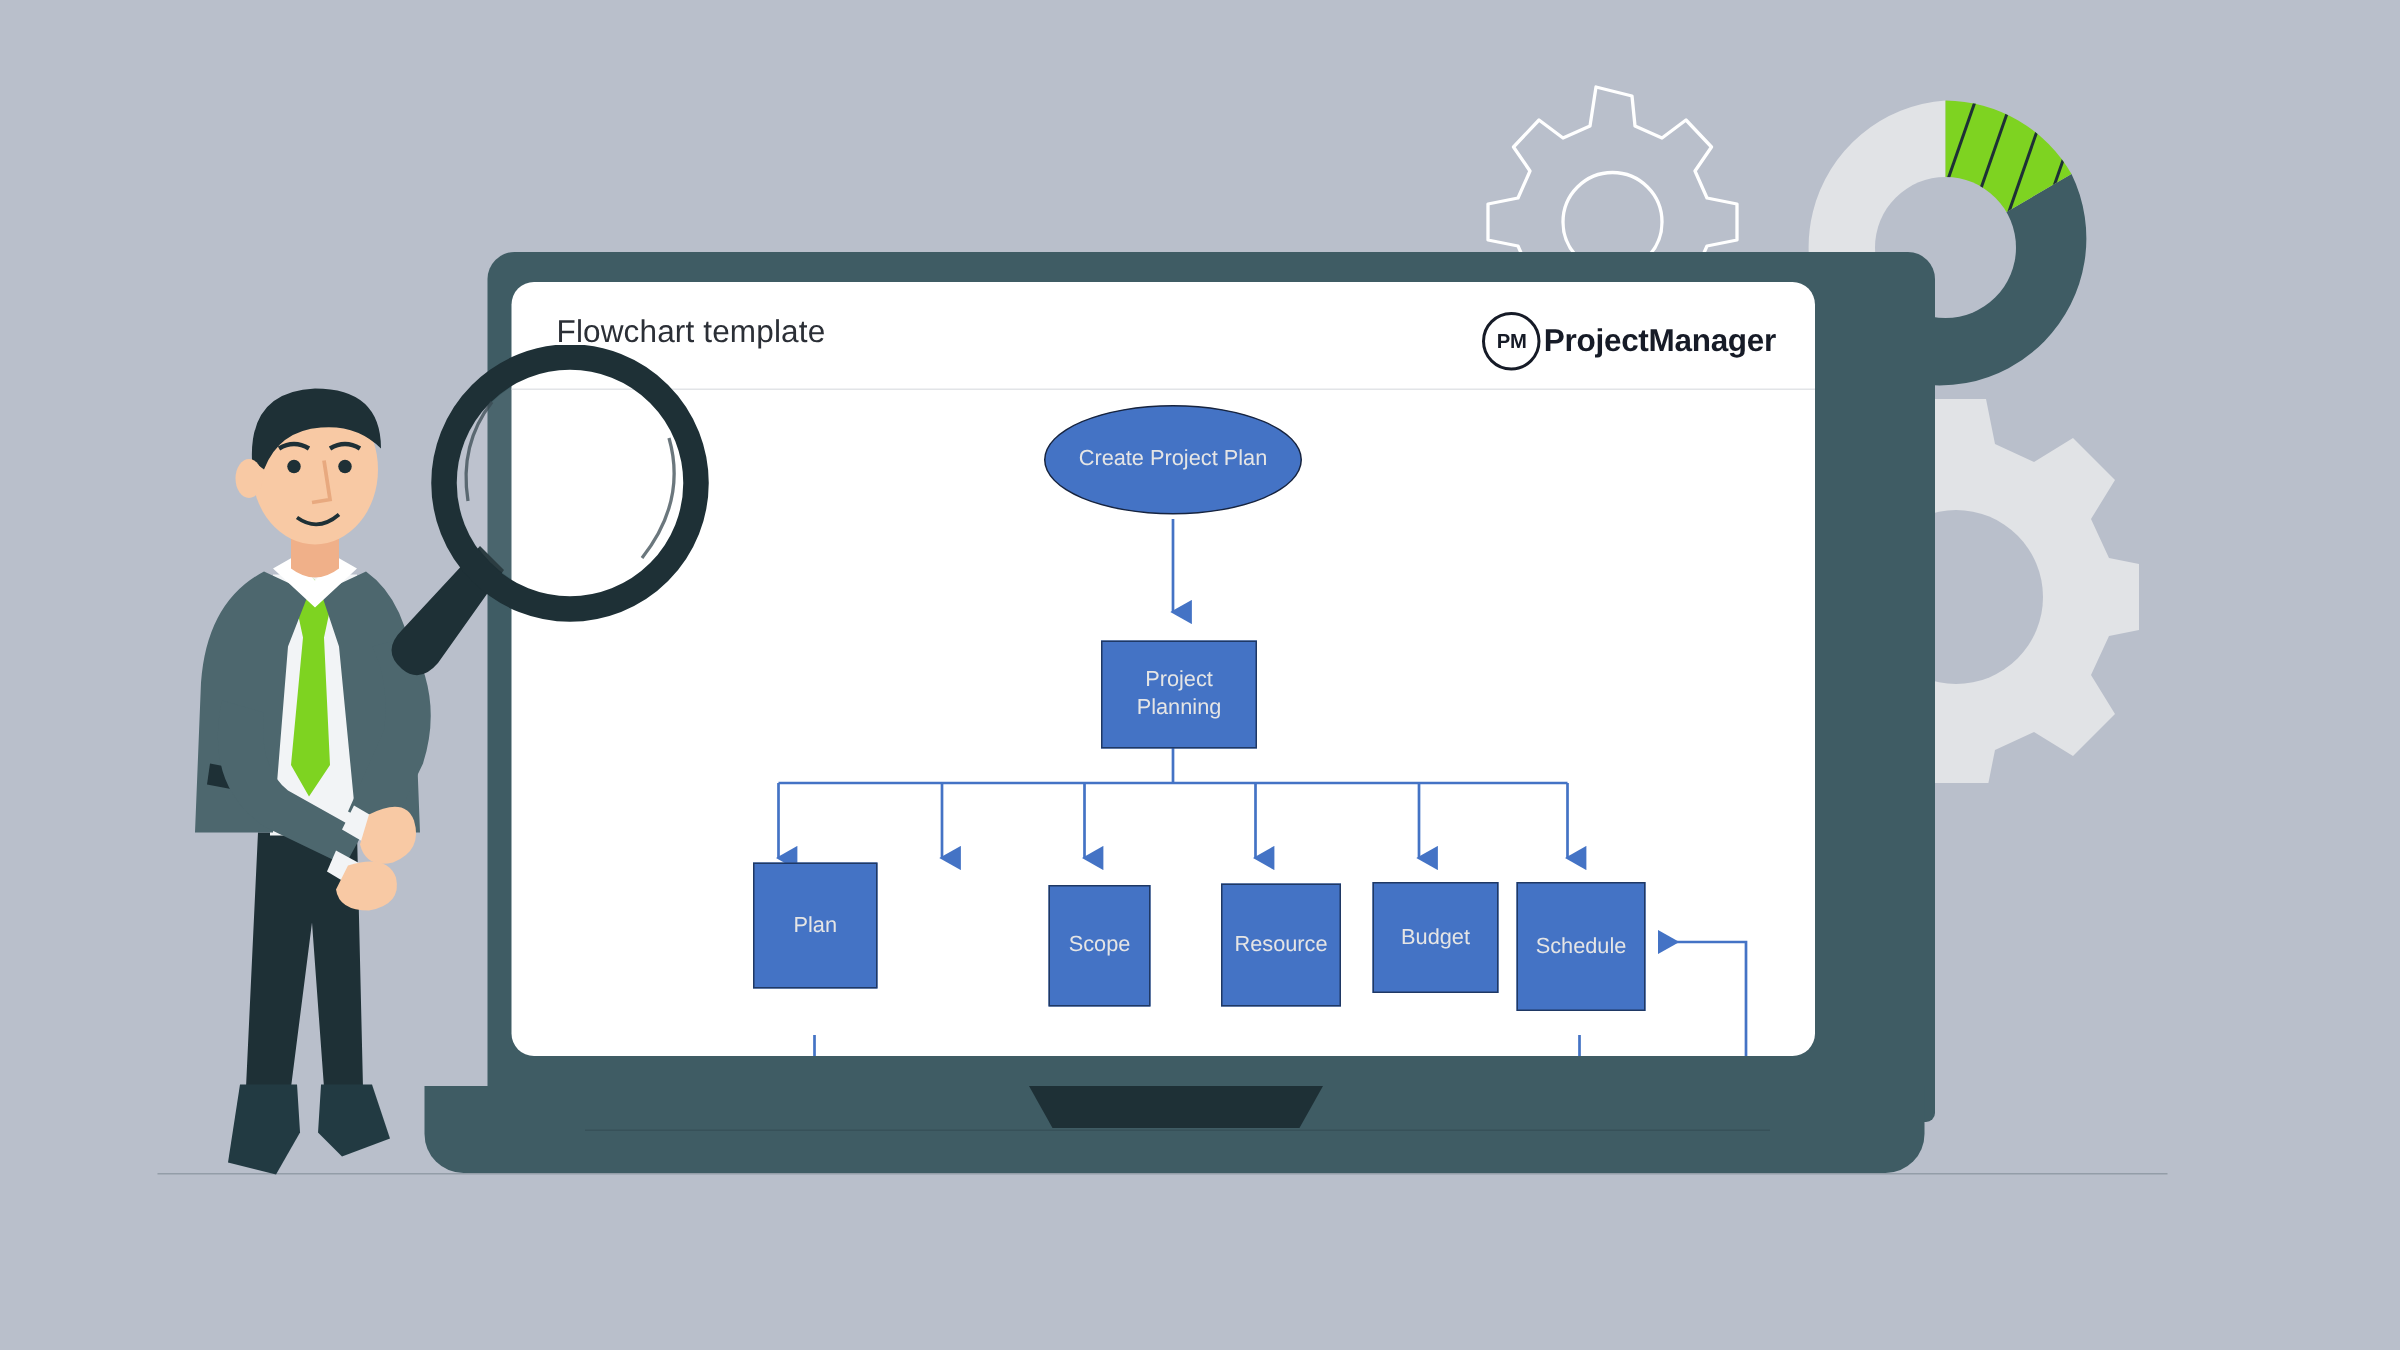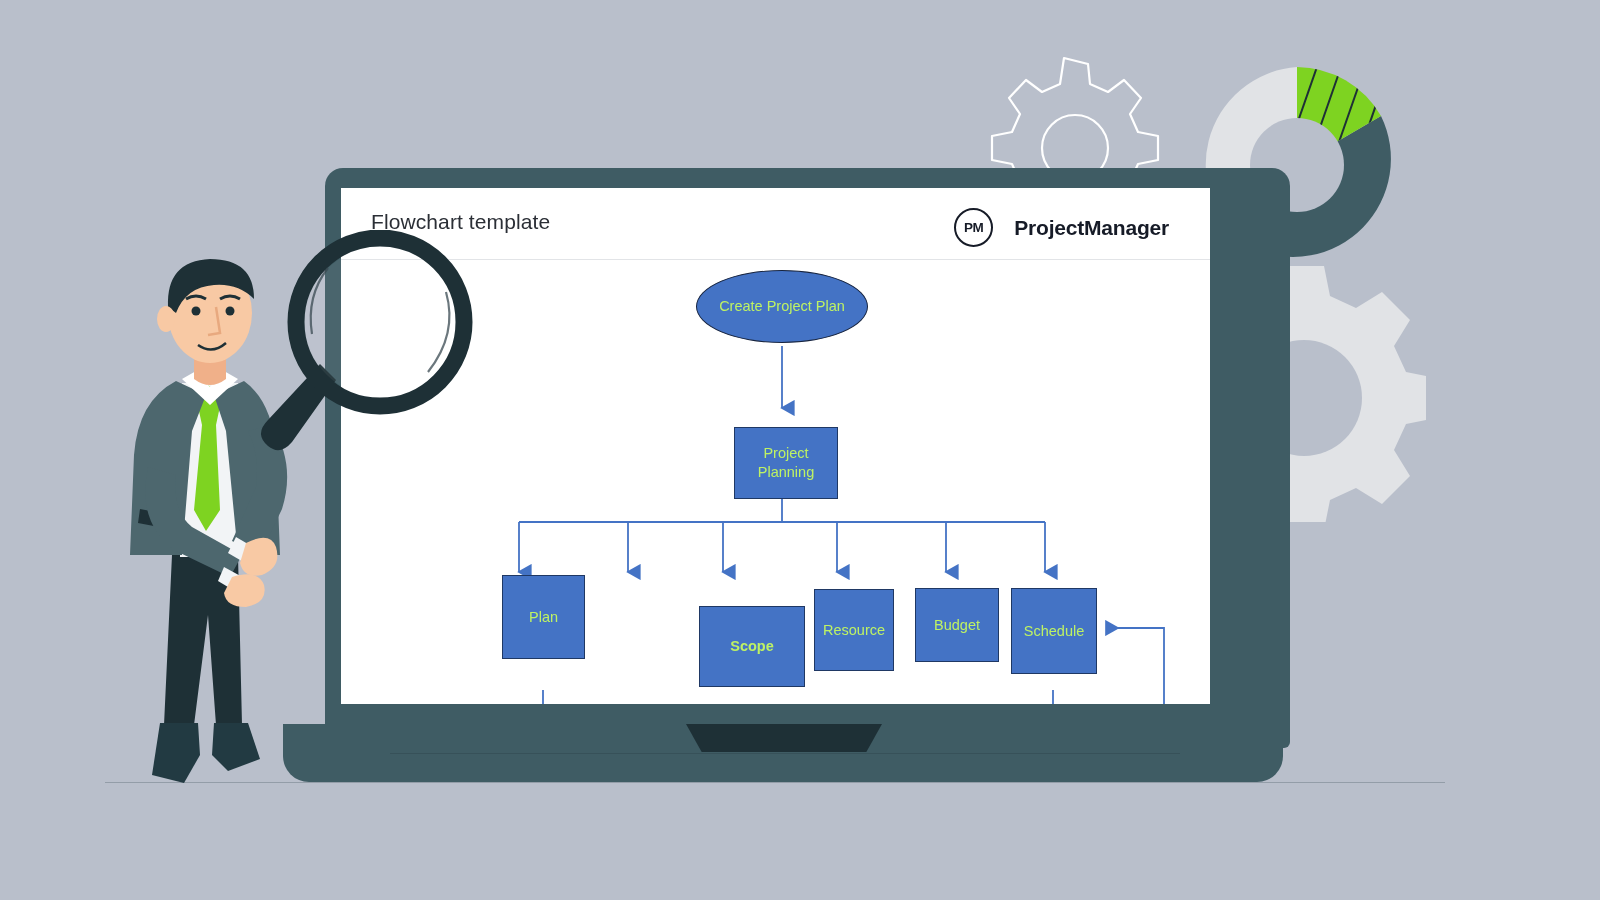--- a/index.html
+++ b/index.html
@@ -15,21 +15,21 @@
   .bg-layer{position:absolute;left:0;top:0;width:1600px;height:900px;z-index:1;}
 
   
   .laptop{position:absolute;z-index:3;}
   .laptop-lid{
     position:absolute;left:325px;top:168px;width:965px;height:580px;
     background:#3f5c64;border-radius:18px 18px 6px 6px;
   }
   .laptop-screen{
     position:absolute;left:341px;top:188px;width:869px;height:516px;
-    background:#ffffff;overflow:hidden;
+    background:#ffffff;overflow:hidden;border-radius:15px;
   }
   .laptop-base{
     position:absolute;left:283px;top:724px;width:1000px;height:58px;
     background:#3f5c64;border-radius:0 0 26px 26px;
   }
   .laptop-notch{
     position:absolute;left:686px;top:724px;width:196px;height:28px;
     background:#1e3036;
     clip-path:polygon(0 0,100% 0,92% 100%,8% 100%);
   }
@@ -44,37 +44,37 @@
 
   
   .screen-header{
     position:absolute;left:0;top:0;width:869px;height:72px;
   }
   .screen-title{
     position:absolute;left:30px;top:22px;
     font-size:21px;color:#2b2f36;letter-spacing:.1px;
   }
   .brand{
-    position:absolute;right:41px;top:20px;display:flex;align-items:center;gap:21px;
+    position:absolute;right:26px;top:20px;display:flex;align-items:center;gap:2px;
   }
   .brand-mark{
     width:35px;height:35px;border-radius:50%;border:2.6px solid #161b27;
     display:flex;align-items:center;justify-content:center;
     font-size:13.5px;font-weight:bold;color:#161b27;letter-spacing:-.3px;
   }
   .brand-name{font-size:21px;font-weight:bold;color:#161b27;letter-spacing:-.2px;}
   .header-rule{
     position:absolute;left:0;top:71px;width:869px;height:1px;background:#e2e4e7;
   }
 
   
   .flow{position:absolute;left:0;top:72px;width:869px;height:444px;}
   .node{
     position:absolute;background:#4473c5;border:1.6px solid #1f3864;
-    color:#bef264;display:flex;align-items:center;justify-content:center;
+    color:#e5e5e5;display:flex;align-items:center;justify-content:center;
     text-align:center;line-height:1.28;box-sizing:border-box;
   }
   .node.oval{
     border-radius:50%;background:#4473c5;border:1.6px solid #17243f;
     font-size:14.5px;
   }
   .node.rect{font-size:14.5px;}
   .node.leaf{font-size:14.5px;}
 
   svg.connectors{position:absolute;left:0;top:0;width:869px;height:444px;overflow:visible;}
@@ -192,21 +192,21 @@
 
         <div class="node rect" style="left:393px;top:155px;width:104px;height:72px;margin-top:12px;">
           <span>Project Planning</span>
         </div>
 
         <div class="node leaf" style="left:161px;top:315px;width:83px;height:84px;">
           <span>Plan</span>
         </div>
 
 
-        <div class="node leaf" style="left:358px;top:346px;width:106px;height:81px;font-weight:bold;">
+        <div class="node leaf" style="left:358px;top:330px;width:68px;height:81px;">
           <span>Scope</span>
         </div>
 
         <div class="node leaf" style="left:473px;top:329px;width:80px;height:82px;">
           <span>Resource</span>
         </div>
 
         <div class="node leaf" style="left:670px;top:328px;width:86px;height:86px;">
           <span>Schedule</span>
         </div>

